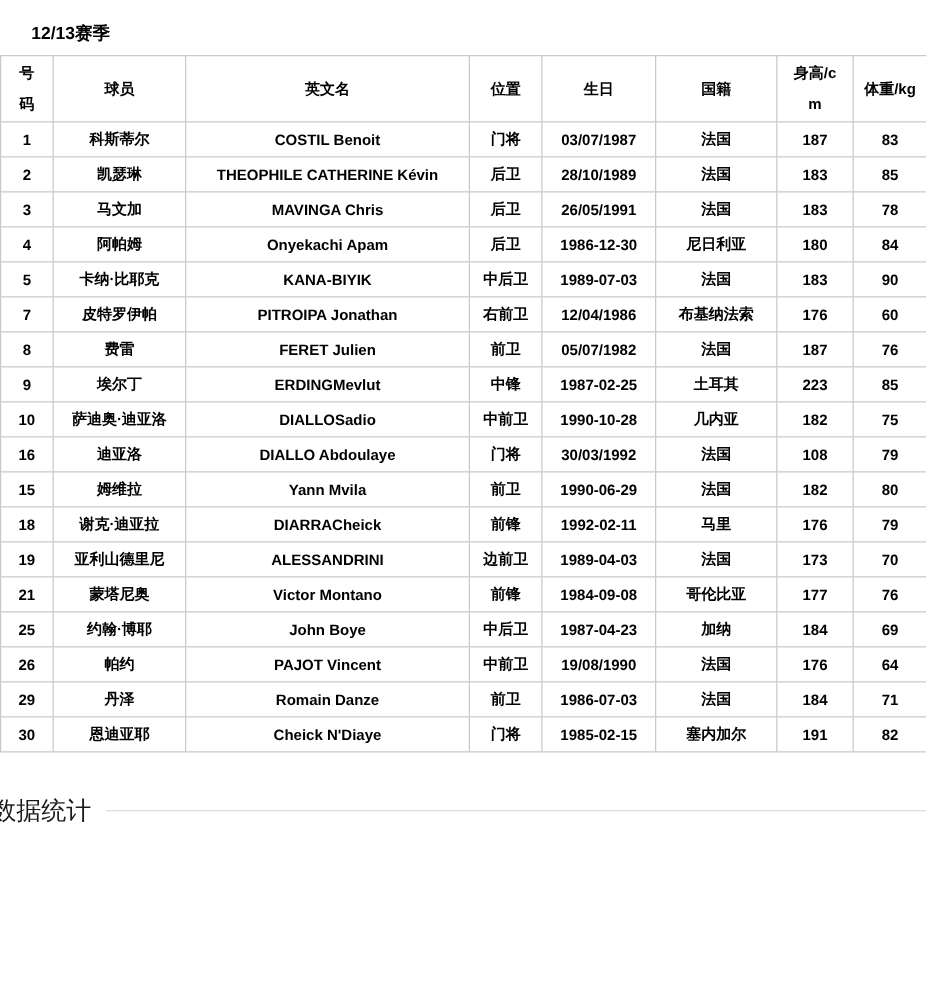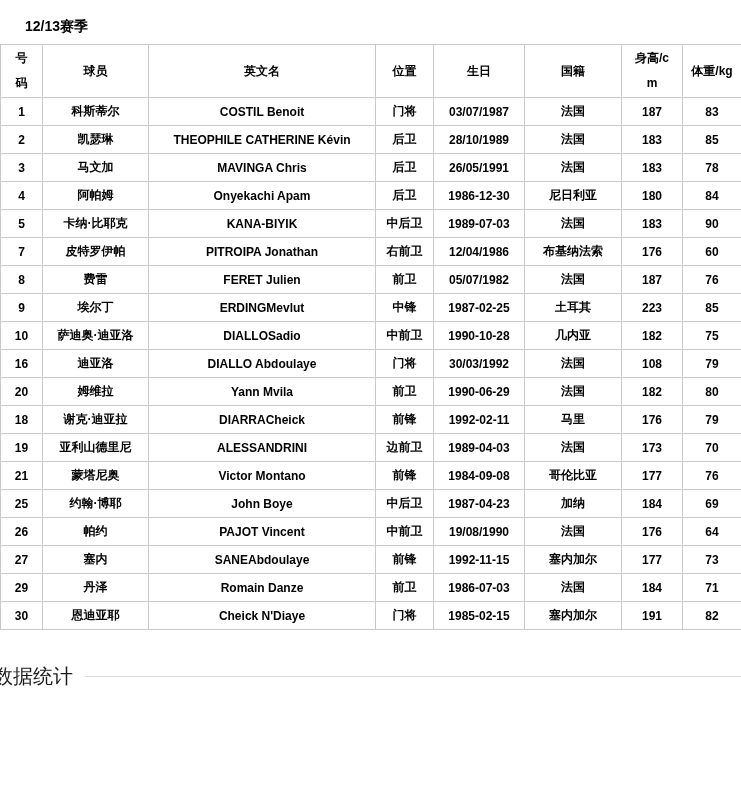--- a/index.html
+++ b/index.html
@@ -220,21 +220,21 @@
     <td>迪亚洛</td>
     <td>DIALLO Abdoulaye</td>
     <td>门将</td>
     <td>30/03/1992</td>
     <td>法国</td>
     <td>108</td>
     <td>79</td>
   </tr>
 
   <tr>
-    <td>20</td>
+    <td>15</td>
     <td>姆维拉</td>
     <td>Yann Mvila</td>
     <td>前卫</td>
     <td>1990-06-29</td>
     <td>法国</td>
     <td>182</td>
     <td>80</td>
   </tr>
 
   <tr>
@@ -286,30 +286,20 @@
     <td>26</td>
     <td>帕约</td>
     <td>PAJOT Vincent</td>
     <td>中前卫</td>
     <td>19/08/1990</td>
     <td>法国</td>
     <td>176</td>
     <td>64</td>
   </tr>
 
-  <tr>
-    <td>27</td>
-    <td>塞内</td>
-    <td>SANEAbdoulaye</td>
-    <td>前锋</td>
-    <td>1992-11-15</td>
-    <td>塞内加尔</td>
-    <td>177</td>
-    <td>73</td>
-  </tr>
 
 
   <tr>
     <td>29</td>
     <td>丹泽</td>
     <td>Romain Danze</td>
     <td>前卫</td>
     <td>1986-07-03</td>
     <td>法国</td>
     <td>184</td>

